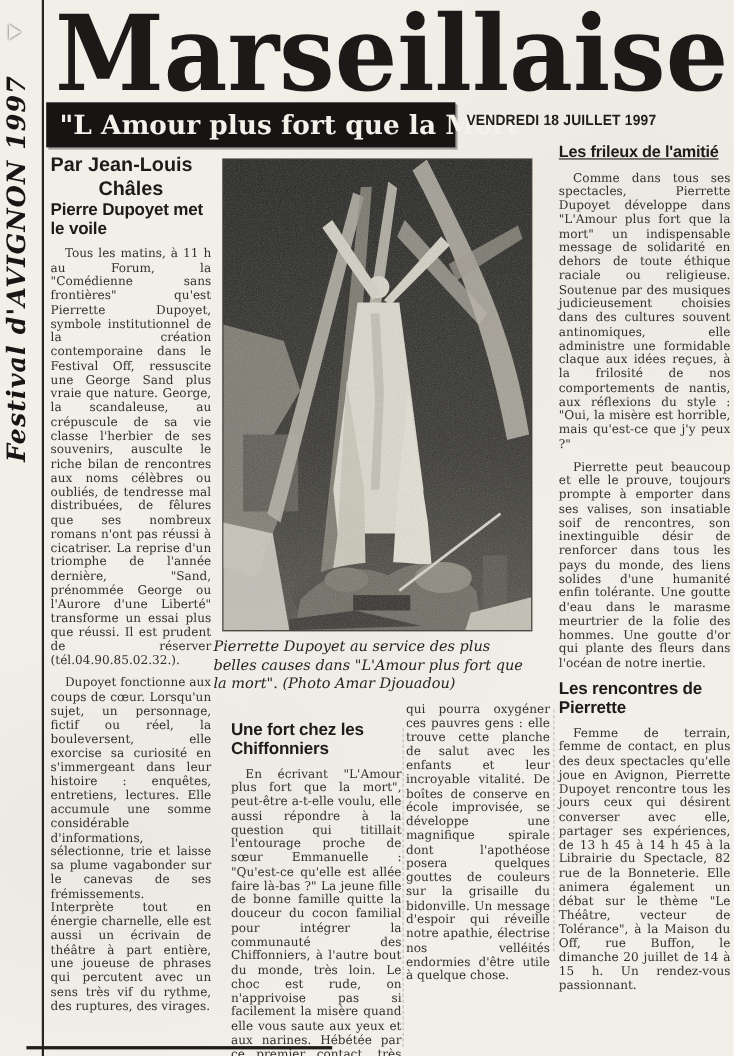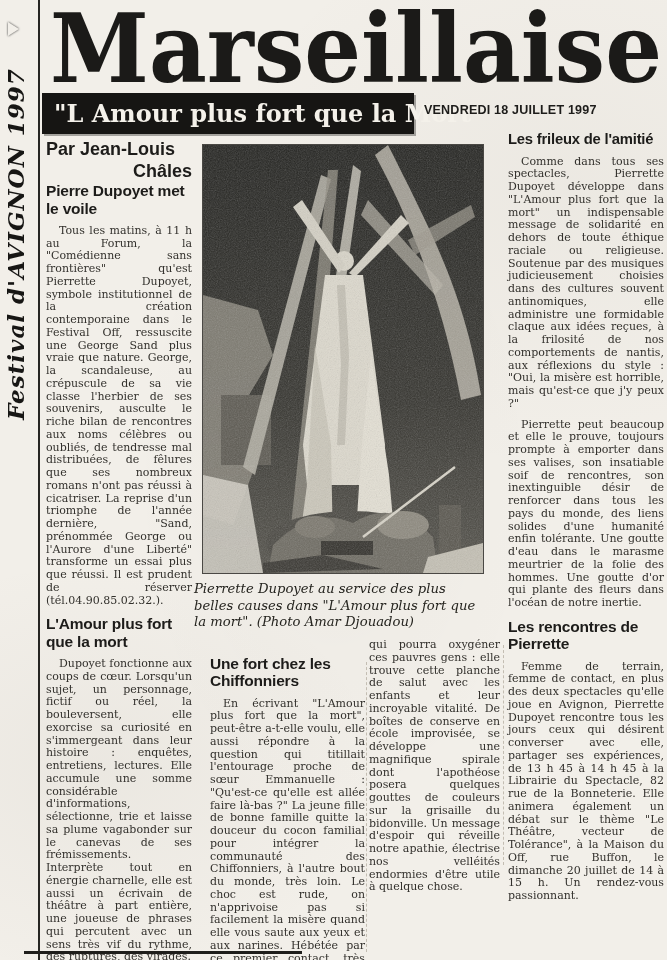--- a/index.html
+++ b/index.html
@@ -35,26 +35,26 @@
   .dateline{
     position:absolute;left:424px;top:102px;width:230px;
     font-family:"Liberation Sans", sans-serif;font-weight:bold;font-size:13.5px;
     color:#1d1c1a;transform:scaleX(0.93);transform-origin:left center;
     letter-spacing:0.2px;
   }
   .col{position:absolute;text-align:justify;}
   .col-left{left:46px;top:139px;width:146px;}
   .col-right{left:508px;top:131px;width:156px;}
   .byline{font-family:"Liberation Sans", sans-serif;font-weight:bold;font-size:18px;line-height:1.2;color:#1d1c1a;margin-bottom:0;}
-  .byline .l2{text-align:right;}
+  .byline .l2{text-align:center;}
   h3{
     font-family:"Liberation Sans", sans-serif;font-weight:bold;color:#1d1c1a;
     font-size:15.5px;line-height:1.12;margin:0 0 8px 0;text-align:left;letter-spacing:-0.2px;
   }
-  h3.nowrap{white-space:nowrap;font-size:14.8px;}
+  h3.nowrap{white-space:nowrap;font-size:14.8px;text-decoration:underline;}
   p.body{
     font-size:11px;line-height:1.16;margin:0 0 8px 0;color:#32302c;
     text-align:justify;
   }
   p.body.indent{text-indent:13px;}
   .photo{position:absolute;left:203px;top:145px;width:280px;height:428px;background:#2e2d2a;box-shadow:0 0 0 1px #4a4844;}
   .caption{
     position:absolute;left:194px;top:581px;width:286px;
     font-style:italic;font-size:13.2px;line-height:1.26;color:#25241f;
   }
@@ -81,21 +81,20 @@
   </div>
   <div class="dateline">VENDREDI 18 JUILLET 1997</div>
 
   <div class="col col-left">
     <div class="byline">
       <div>Par Jean-Louis</div>
       <div class="l2">Châles</div>
     </div>
     <h3>Pierre Dupoyet met le voile</h3>
     <p class="body indent">Tous les matins, à 11 h au Forum, la "Comédienne sans frontières" qu'est Pierrette Dupoyet, symbole institutionnel de la création contemporaine dans le Festival Off, ressuscite une George Sand plus vraie que nature. George, la scandaleuse, au crépuscule de sa vie classe l'herbier de ses souvenirs, ausculte le riche bilan de rencontres aux noms célèbres ou oubliés, de tendresse mal distribuées, de fêlures que ses nombreux romans n'ont pas réussi à cicatriser. La reprise d'un triomphe de l'année dernière, "Sand, prénommée George ou l'Aurore d'une Liberté" transforme un essai plus que réussi. Il est prudent de réserver (tél.04.90.85.02.32.).</p>
-    <h3>L'Amour plus fort que la mort</h3>
     <p class="body indent">Dupoyet fonctionne aux coups de cœur. Lorsqu'un sujet, un personnage, fictif ou réel, la bouleversent, elle exorcise sa curiosité en s'immergeant dans leur histoire : enquêtes, entretiens, lectures. Elle accumule une somme considérable d'informations, sélectionne, trie et laisse sa plume vagabonder sur le canevas de ses frémissements. Interprète tout en énergie charnelle, elle est aussi un écrivain de théâtre à part entière, une joueuse de phrases qui percutent avec un sens très vif du rythme, des ruptures, des virages.</p>
   </div>
 
   <div class="photo">
     <svg width="280" height="428" viewBox="0 0 280 428">
       <defs>
         <filter id="grain" x="0" y="0" width="100%" height="100%">
           <feTurbulence type="fractalNoise" baseFrequency="0.9" numOctaves="2" stitchTiles="stitch" result="n"></feTurbulence>
           <feColorMatrix in="n" type="saturate" values="0"></feColorMatrix>
         </filter>

